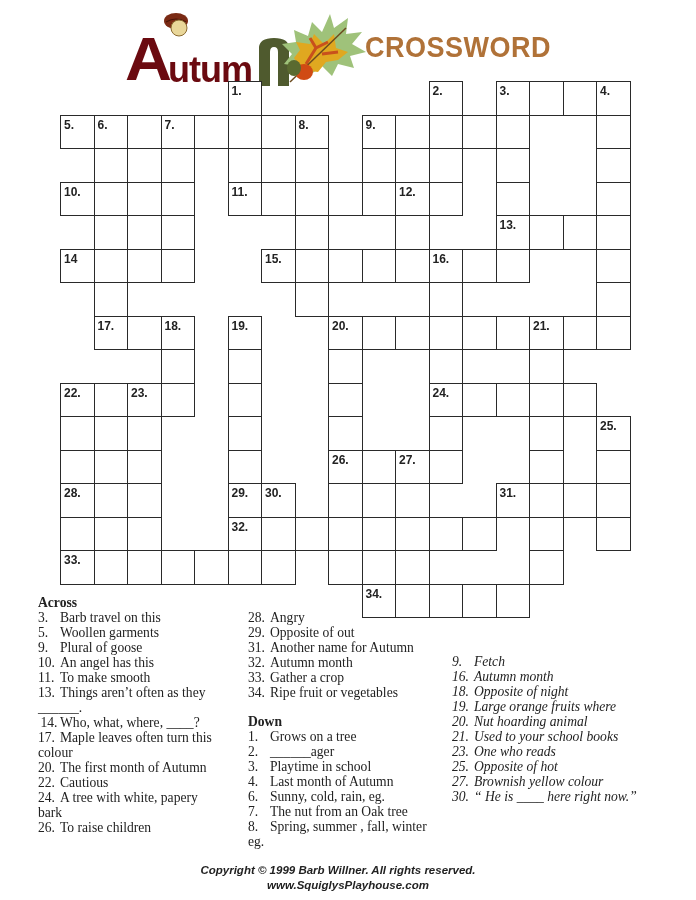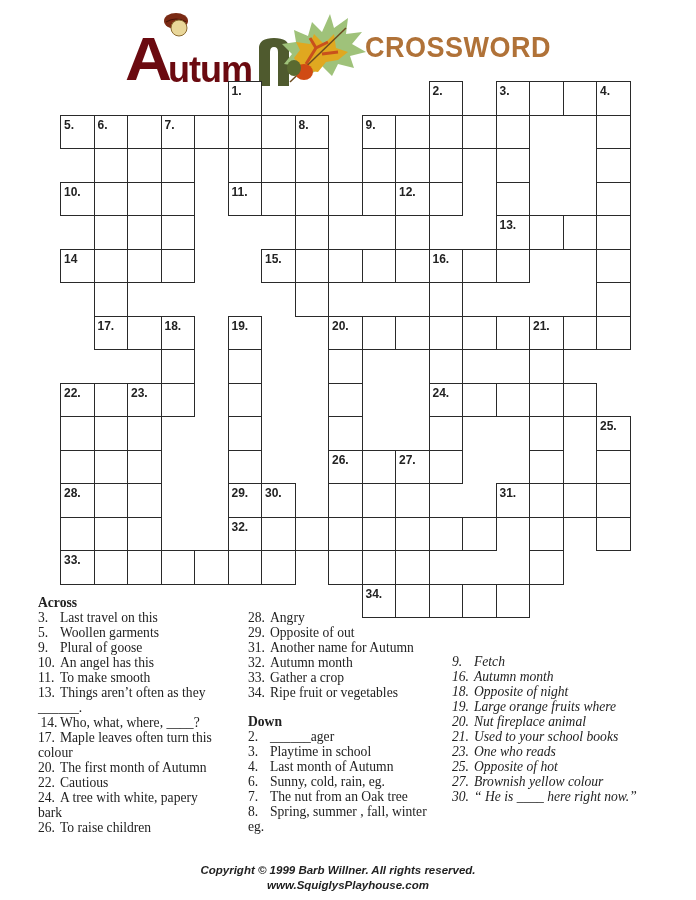--- a/index.html
+++ b/index.html
@@ -282,21 +282,21 @@
       <span class="num">34.</span>
     </div>
     <div class="cell" style="left: 395px; top: 583.5px;"></div>
     <div class="cell" style="left: 428.5px; top: 583.5px;"></div>
     <div class="cell" style="left: 462px; top: 583.5px;"></div>
     <div class="cell" style="left: 495.5px; top: 583.5px;"></div>
   </div>
 
 <div class="clues col-across" id="across-col-1">
   <div class="hdr">Across</div>
-<div class="clue"><span class="cn" style="width: 22px;">3.</span><span class="ct">Last travel on this</span></div>
+<div class="clue"><span class="cn" style="width: 22px;">3.</span><span class="ct">Barb travel on this</span></div>
     <div class="clue"><span class="cn" style="width: 22px;">5.</span><span class="ct">Woollen garments</span></div>
     <div class="clue"><span class="cn" style="width: 22px;">9.</span><span class="ct">Plural of goose</span></div>
     <div class="clue"><span class="cn" style="width: 22px;">10.</span><span class="ct">An angel has this</span></div>
     <div class="clue"><span class="cn" style="width: 22px;">11.</span><span class="ct">To make smooth</span></div>
     <div class="clue"><span class="cn" style="width: 22px;">13.</span><span class="ct">Things aren’t often as they</span></div>
     <div class="clue cont">______.</div>
     <div class="clue"><span class="cn" style="width: 22px; text-align: center;">14.</span><span class="ct">Who,  what, where, ____?</span></div>
     <div class="clue"><span class="cn" style="width: 22px;">17.</span><span class="ct">Maple leaves often turn this</span></div>
     <div class="clue cont">colour</div>
     <div class="clue"><span class="cn" style="width: 22px;">20.</span><span class="ct">The first month of Autumn</span></div>
@@ -308,34 +308,35 @@
 <div class="clues col-across2" id="across-col-2">
     <div class="clue"><span class="cn" style="width: 22px;">28.</span><span class="ct">Angry</span></div>
     <div class="clue"><span class="cn" style="width: 22px;">29.</span><span class="ct">Opposite of out</span></div>
     <div class="clue"><span class="cn" style="width: 22px;">31.</span><span class="ct">Another name for Autumn</span></div>
     <div class="clue"><span class="cn" style="width: 22px;">32.</span><span class="ct">Autumn month</span></div>
     <div class="clue"><span class="cn" style="width: 22px;">33.</span><span class="ct">Gather a crop</span></div>
     <div class="clue"><span class="cn" style="width: 22px;">34.</span><span class="ct">Ripe fruit or vegetables</span></div>
   </div>
 <div class="clues col-down1" id="down-col-1">
   <div class="hdr">Down</div>
+<div class="clue"><span class="cn" style="width: 22px;">1.</span><span class="ct">Grows on a tree</span></div>
     <div class="clue"><span class="cn" style="width: 22px;">2.</span><span class="ct">______ager</span></div>
     <div class="clue"><span class="cn" style="width: 22px;">3.</span><span class="ct">Playtime in school</span></div>
     <div class="clue"><span class="cn" style="width: 22px;">4.</span><span class="ct">Last month of Autumn</span></div>
     <div class="clue"><span class="cn" style="width: 22px;">6.</span><span class="ct">Sunny, cold, rain, eg.</span></div>
     <div class="clue"><span class="cn" style="width: 22px;">7.</span><span class="ct">The nut from an Oak tree</span></div>
     <div class="clue"><span class="cn" style="width: 22px;">8.</span><span class="ct">Spring, summer , fall, winter</span></div>
     <div class="clue cont">eg.</div>
   </div>
 <div class="clues col-down2" id="down-col-2">
     <div class="clue"><span class="cn" style="width: 22px;">9.</span><span class="ct">Fetch</span></div>
     <div class="clue"><span class="cn" style="width: 22px;">16.</span><span class="ct">Autumn month</span></div>
     <div class="clue"><span class="cn" style="width: 22px;">18.</span><span class="ct">Opposite of night</span></div>
     <div class="clue"><span class="cn" style="width: 22px;">19.</span><span class="ct">Large orange fruits where</span></div>
-    <div class="clue"><span class="cn" style="width: 22px;">20.</span><span class="ct">Nut fireplace animal</span></div>
+    <div class="clue"><span class="cn" style="width: 22px;">20.</span><span class="ct">Nut hoarding animal</span></div>
     <div class="clue"><span class="cn" style="width: 22px;">21.</span><span class="ct">Used to your school books</span></div>
     <div class="clue"><span class="cn" style="width: 22px;">23.</span><span class="ct">One who reads</span></div>
     <div class="clue"><span class="cn" style="width: 22px;">25.</span><span class="ct">Opposite of hot</span></div>
     <div class="clue"><span class="cn" style="width: 22px;">27.</span><span class="ct">Brownish yellow colour</span></div>
     <div class="clue"><span class="cn" style="width: 22px;">30.</span><span class="ct">“ He is ____ here right now.”</span></div>
   </div>
 
 <div class="footer footer1">Copyright © 1999 Barb Willner. All rights reserved.</div>
 <div class="footer footer2">www.SquiglysPlayhouse.com</div>
 

